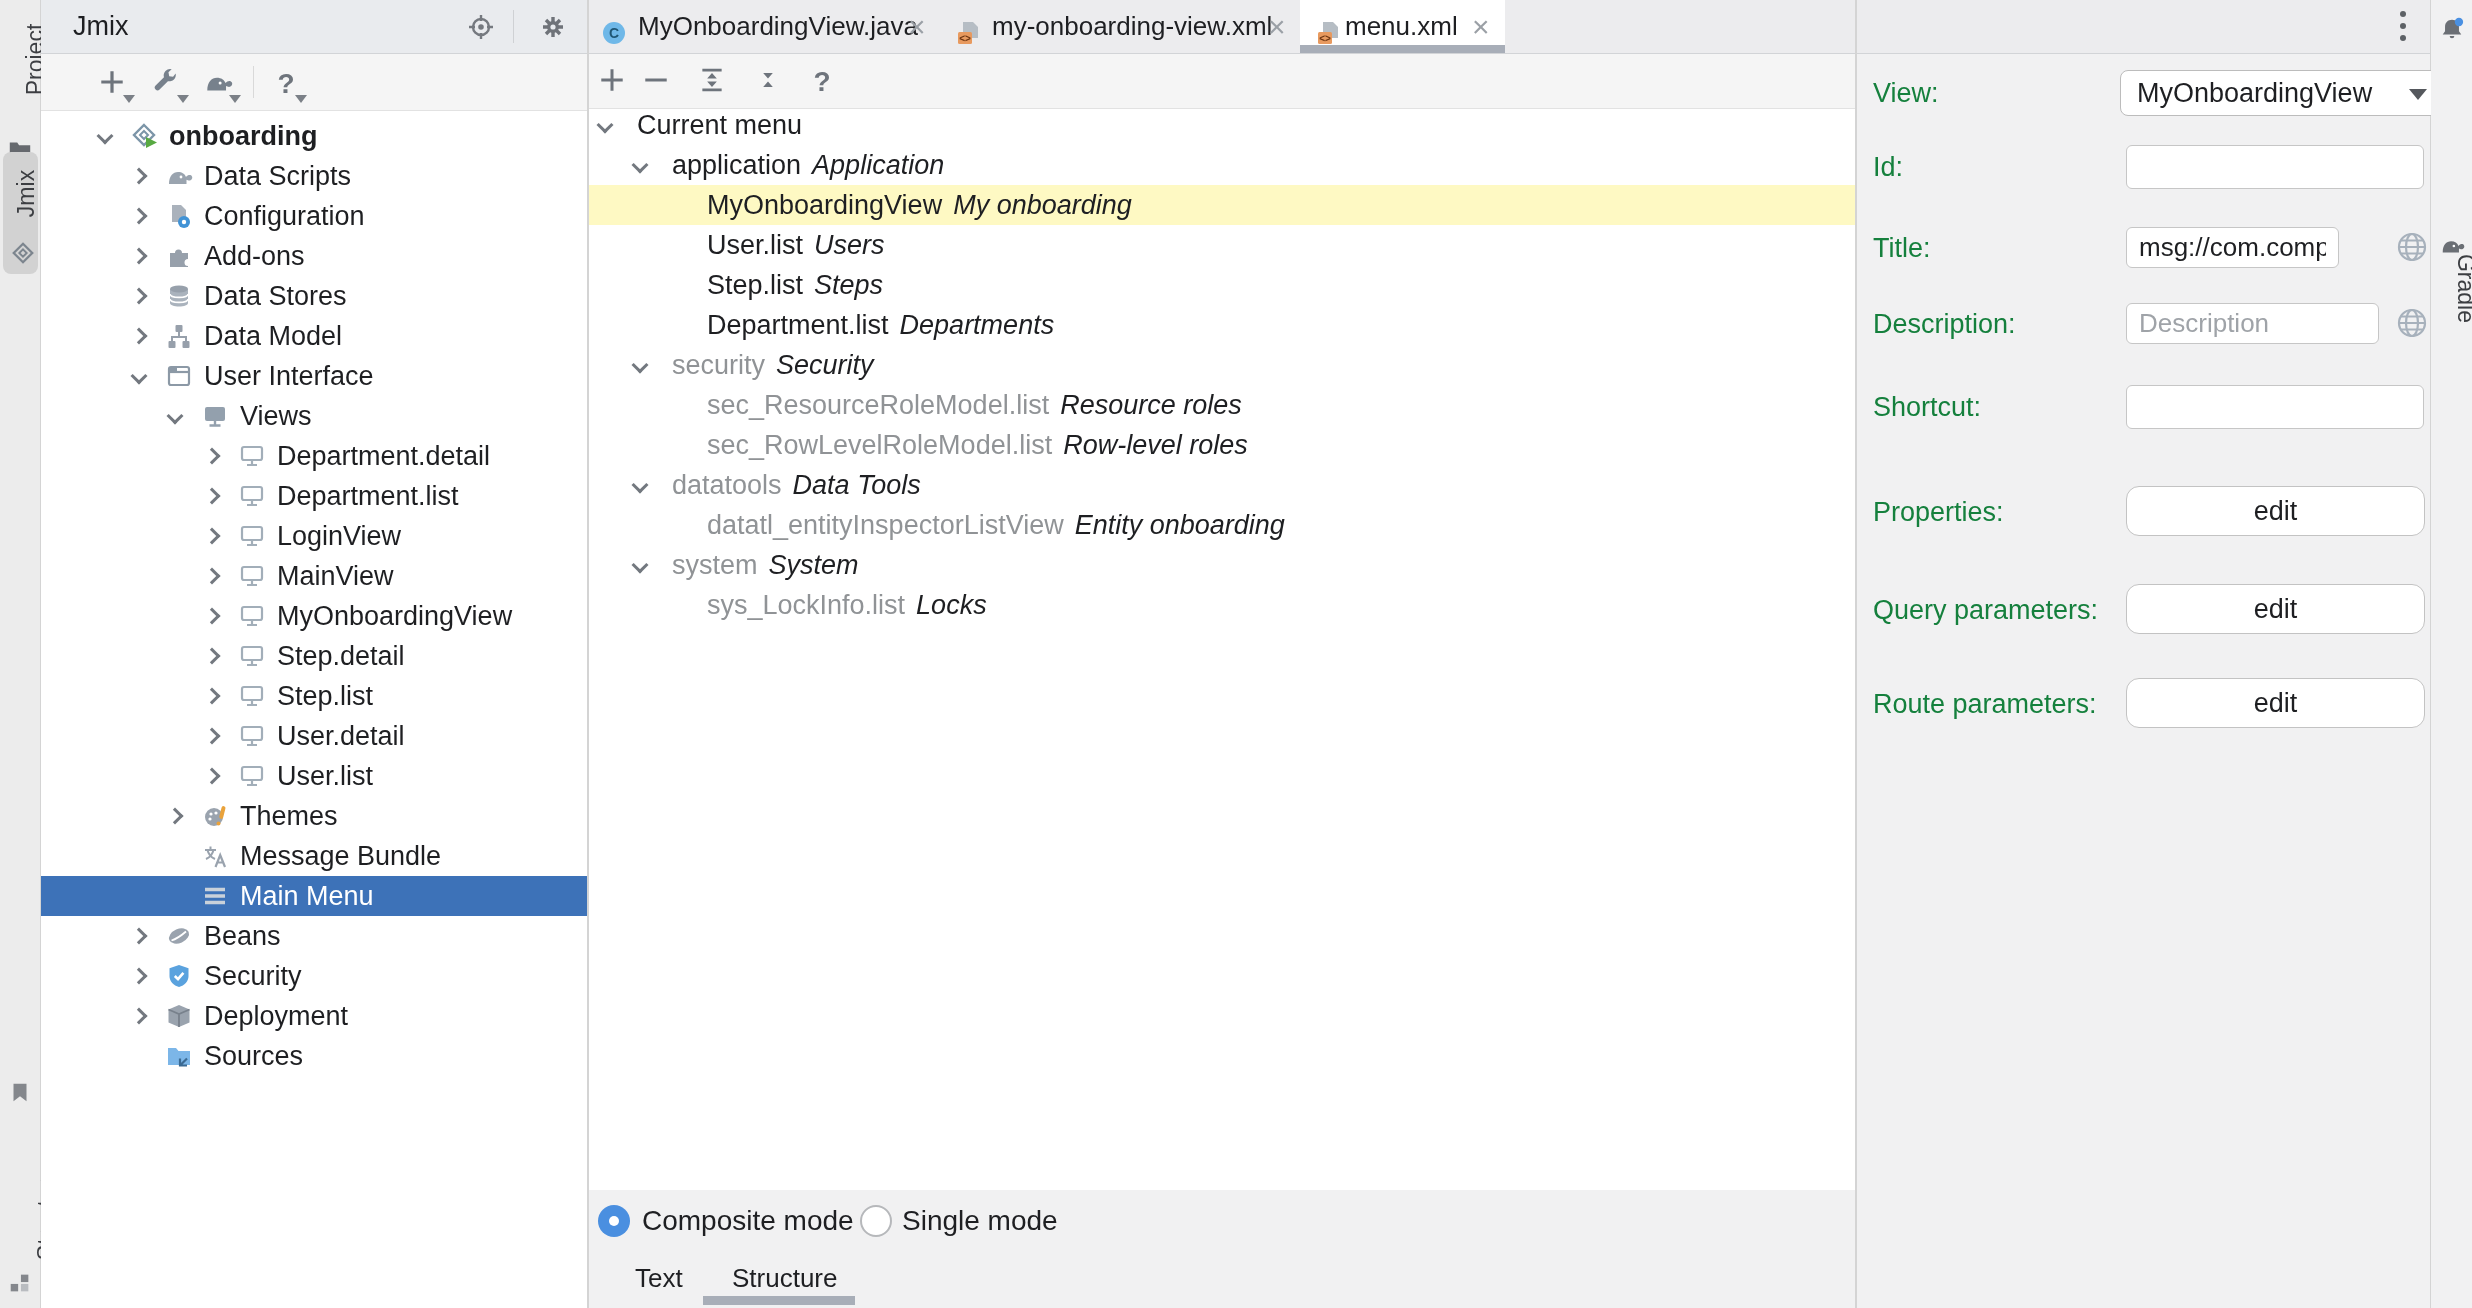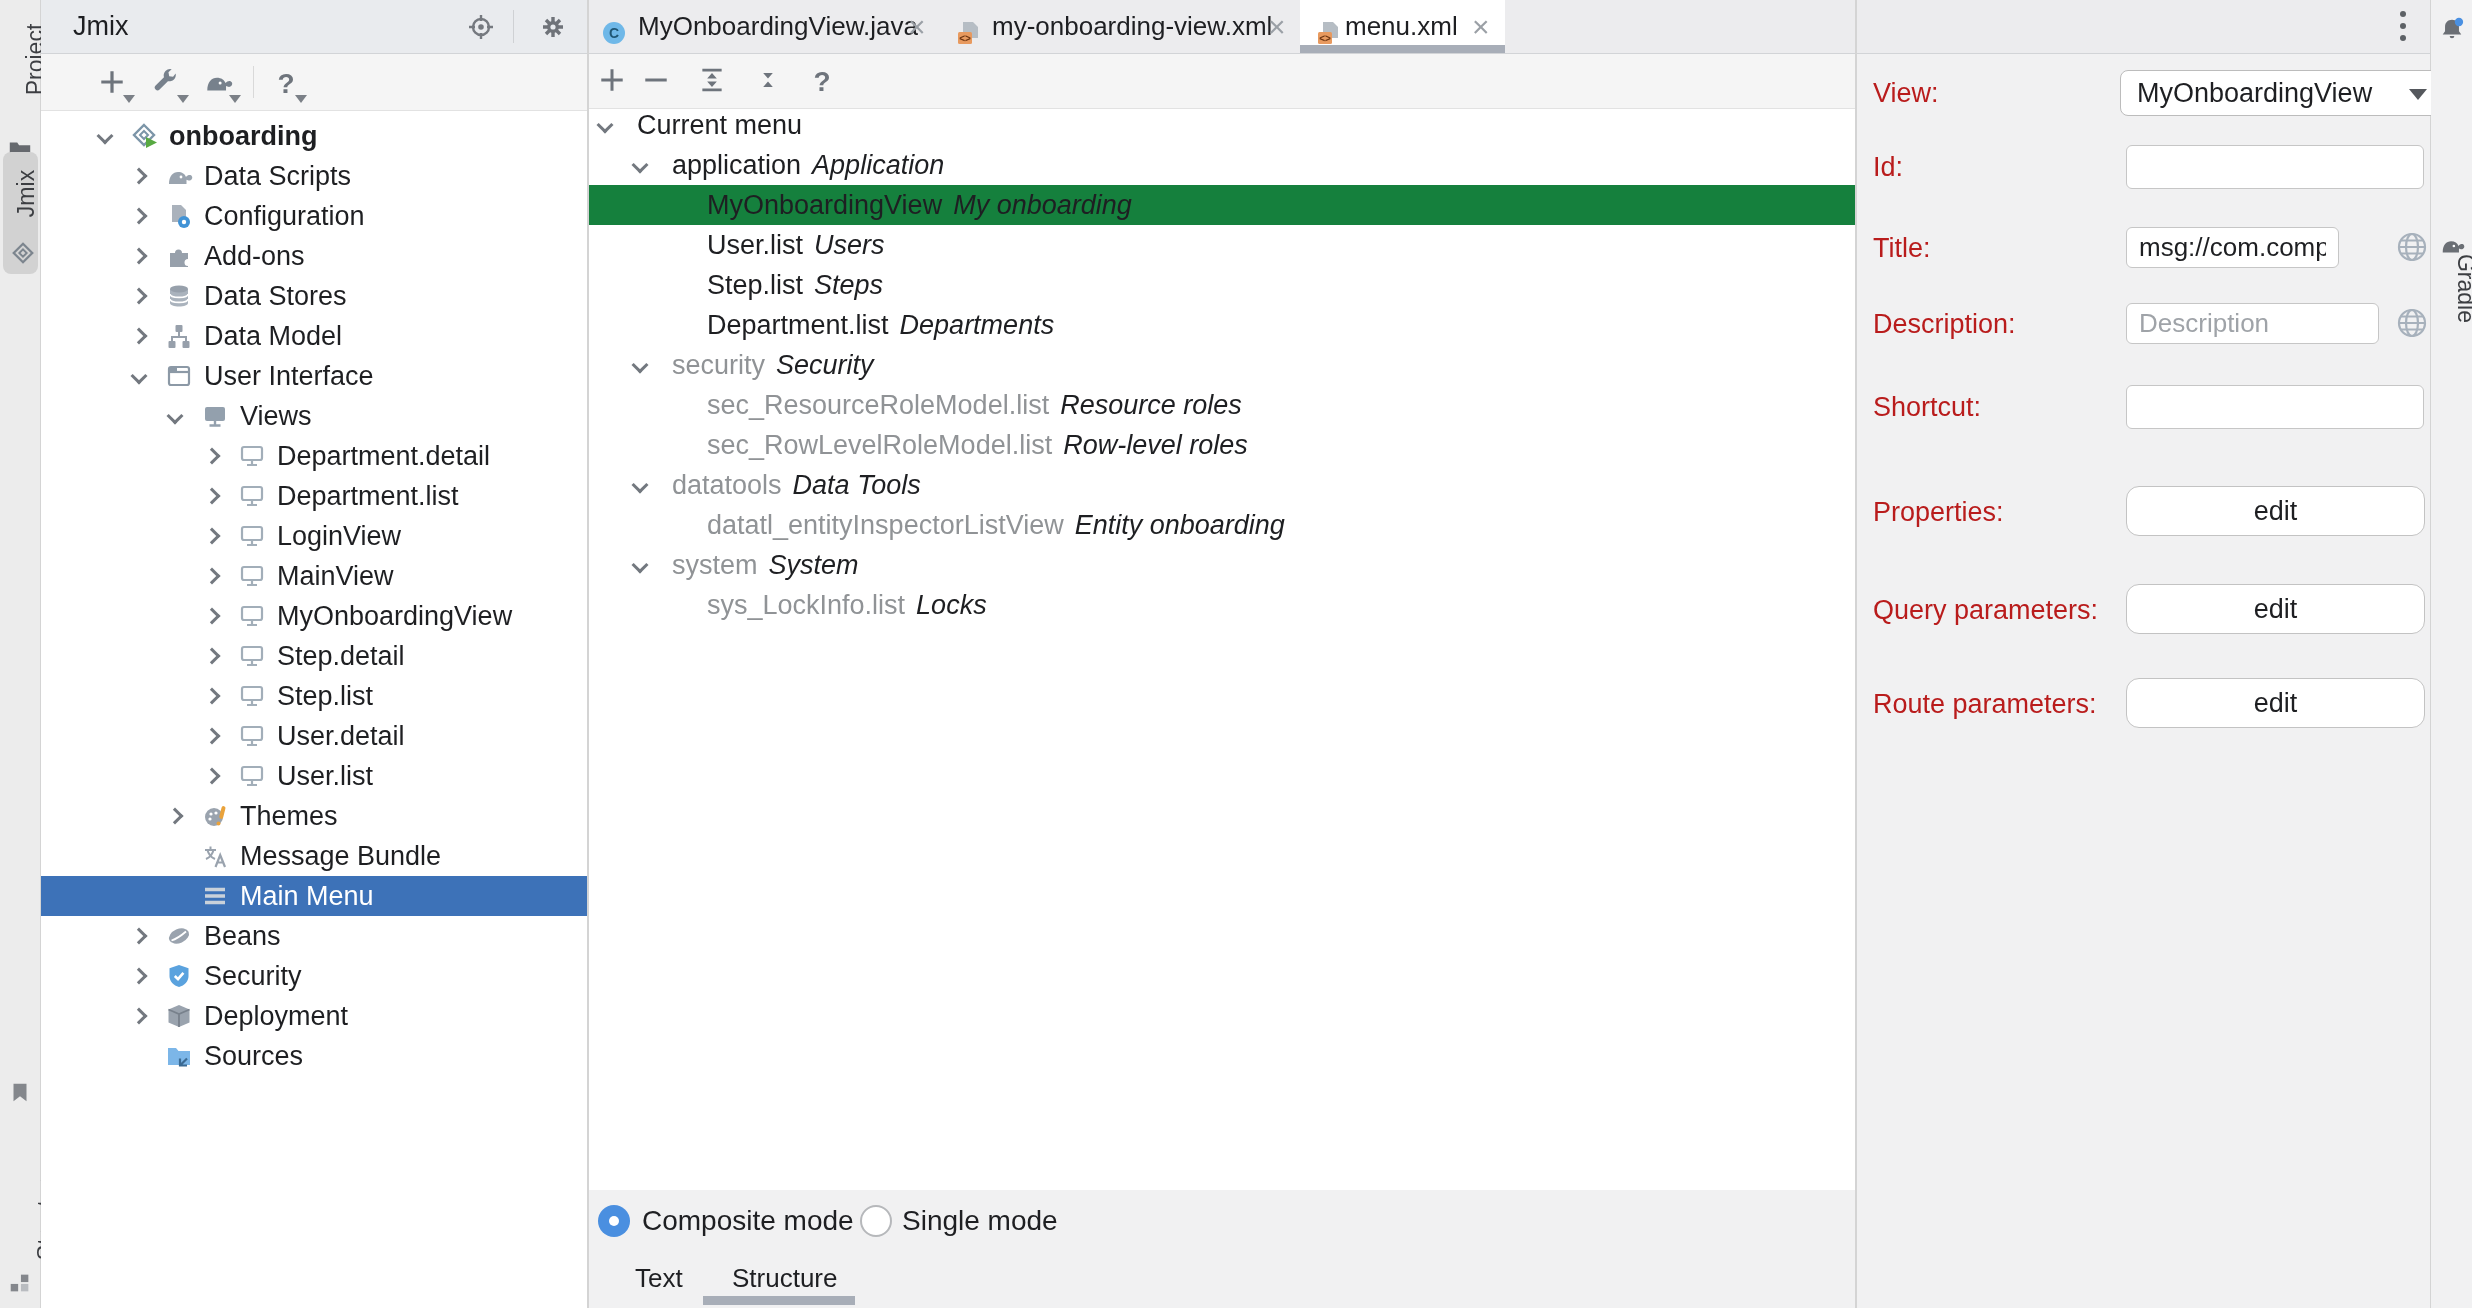--- a/index.html
+++ b/index.html
@@ -49,42 +49,42 @@
   .tabbar{position:absolute;left:0;top:0;right:0;height:53px;background:#ececee;border-bottom:1px solid #d2d4d7;}
   .tab{position:absolute;top:0;height:53px;line-height:53px;font-size:26px;color:#1e1f22;white-space:nowrap;}
   .tab .fic{position:absolute;top:12px;width:28px;height:28px;}
   .tab .tlbl{position:absolute;top:0;}
   .tab .x{position:absolute;top:0;font-size:30px;color:#9ba0a6;}
   .tab.active{background:#fff;}
   .tab.active::after{content:"";position:absolute;left:0;right:0;bottom:0;height:8px;background:#a8aeb8;}
   .ed-toolbar{position:absolute;left:0;top:54px;right:0;height:54px;background:#f5f5f5;border-bottom:1px solid #e2e2e2;}
   .ed-tree{position:absolute;left:0;top:109px;right:0;height:1081px;background:#fff;border-bottom:1px solid #d6d6d6;}
   .mrow{position:absolute;left:0;right:0;height:40px;line-height:40px;font-size:27px;white-space:nowrap;}
-  .mrow.sel{background:#15803d;}
+  .mrow.sel{background:#fef9c3;}
   .mrow .lbl{position:absolute;top:0;}
   .mrow .cap{font-style:italic;color:#1e1f22;margin-left:11px;}
   .mrow .gid{color:#909396;}
   .mlv0 .chev{left:8px}.mlv0 .lbl{left:48px}
   .mlv1 .chev{left:43px}.mlv1 .lbl{left:83px}
   .mlv2 .lbl{left:118px}
   
   .ed-bottom{position:absolute;left:0;right:0;top:1190px;height:118px;background:#f1f1f2;}
   .radio{position:absolute;top:15px;width:32px;height:32px;border-radius:50%;box-sizing:border-box;}
   .radio.on{background:#4a8fe0;}
   .radio.on::after{content:"";position:absolute;left:11px;top:11px;width:10px;height:10px;border-radius:50%;background:#fff;}
   .radio.off{background:#fff;border:2px solid #b6b8bb;}
   .rlabel{position:absolute;top:0;height:62px;line-height:62px;font-size:28px;color:#1e1f22;}
   .btab{position:absolute;top:66px;height:44px;line-height:44px;font-size:26px;color:#1e1f22;text-align:center;}
   .btab-underline{position:absolute;left:114px;top:106px;width:152px;height:9px;background:#a8aeb8;}
   
   .inspector{position:absolute;left:1857px;top:0;width:573px;height:1308px;background:#f1f1f2;border-right:1px solid #d4d4d4;}
   .insp-header{position:absolute;left:0;top:0;right:0;height:53px;background:#ececee;border-bottom:1px solid #d2d4d7;}
   .kebab{position:absolute;right:22px;top:9px;width:10px;height:36px;}
   .kebab i{position:absolute;left:2px;width:6px;height:6px;border-radius:50%;background:#5d6166;}
-  .flabel{position:absolute;left:16px;font-size:27px;color:#b91c1c;white-space:nowrap;}
+  .flabel{position:absolute;left:16px;font-size:27px;color:#15803d;white-space:nowrap;}
   .fld{position:absolute;box-sizing:border-box;background:#fff;border:1px solid #c6c6c6;border-radius:6px;font-family:"Liberation Sans",sans-serif;font-size:26px;color:#1e1f22;padding:0 12px;outline:none;}
   .fld::placeholder{color:#9fa3a8;}
   .combo{position:absolute;box-sizing:border-box;background:#fff;border:1px solid #bcbcbc;border-radius:8px;font-size:27px;line-height:44px;padding-left:16px;}
   .combo .arr{position:absolute;right:14px;top:18px;width:0;height:0;border-left:9px solid transparent;border-right:9px solid transparent;border-top:11px solid #55585d;}
   .editbtn{position:absolute;box-sizing:border-box;width:299px;background:#fff;border:1px solid #c3c3c3;border-radius:13px;height:50px;line-height:48px;text-align:center;font-size:27px;color:#1e1f22;}
   .globe{position:absolute;width:34px;height:34px;}
   
   .rstrip{position:absolute;left:2431px;top:0;width:41px;height:1308px;background:#f1f1f2;}
   .rvlabel{position:absolute;left:0;width:41px;text-align:center;font-size:23px;color:#3c3e42;}
   .rvlabel span{display:inline-block;transform:rotate(90deg);white-space:nowrap;}

